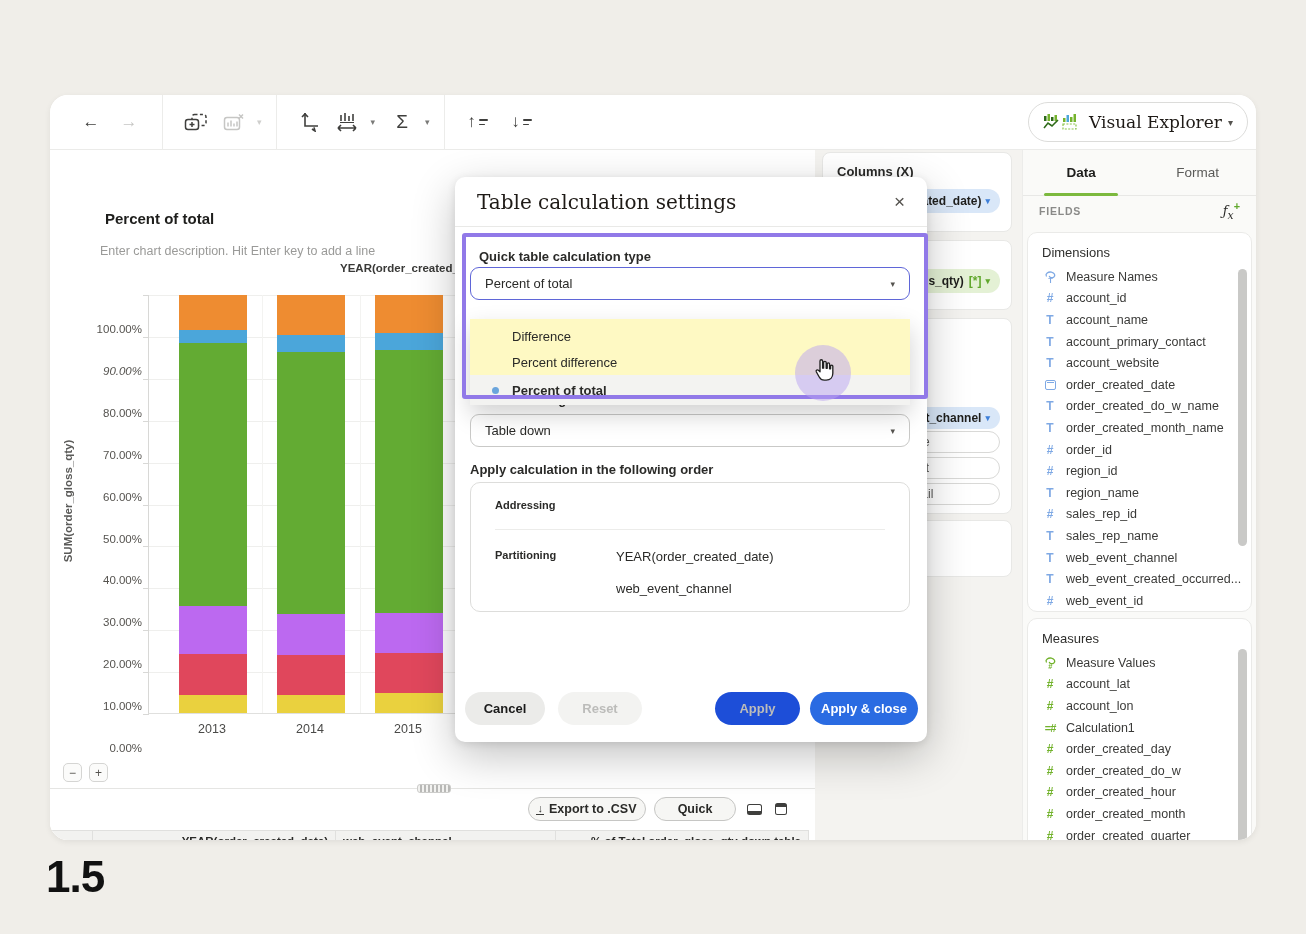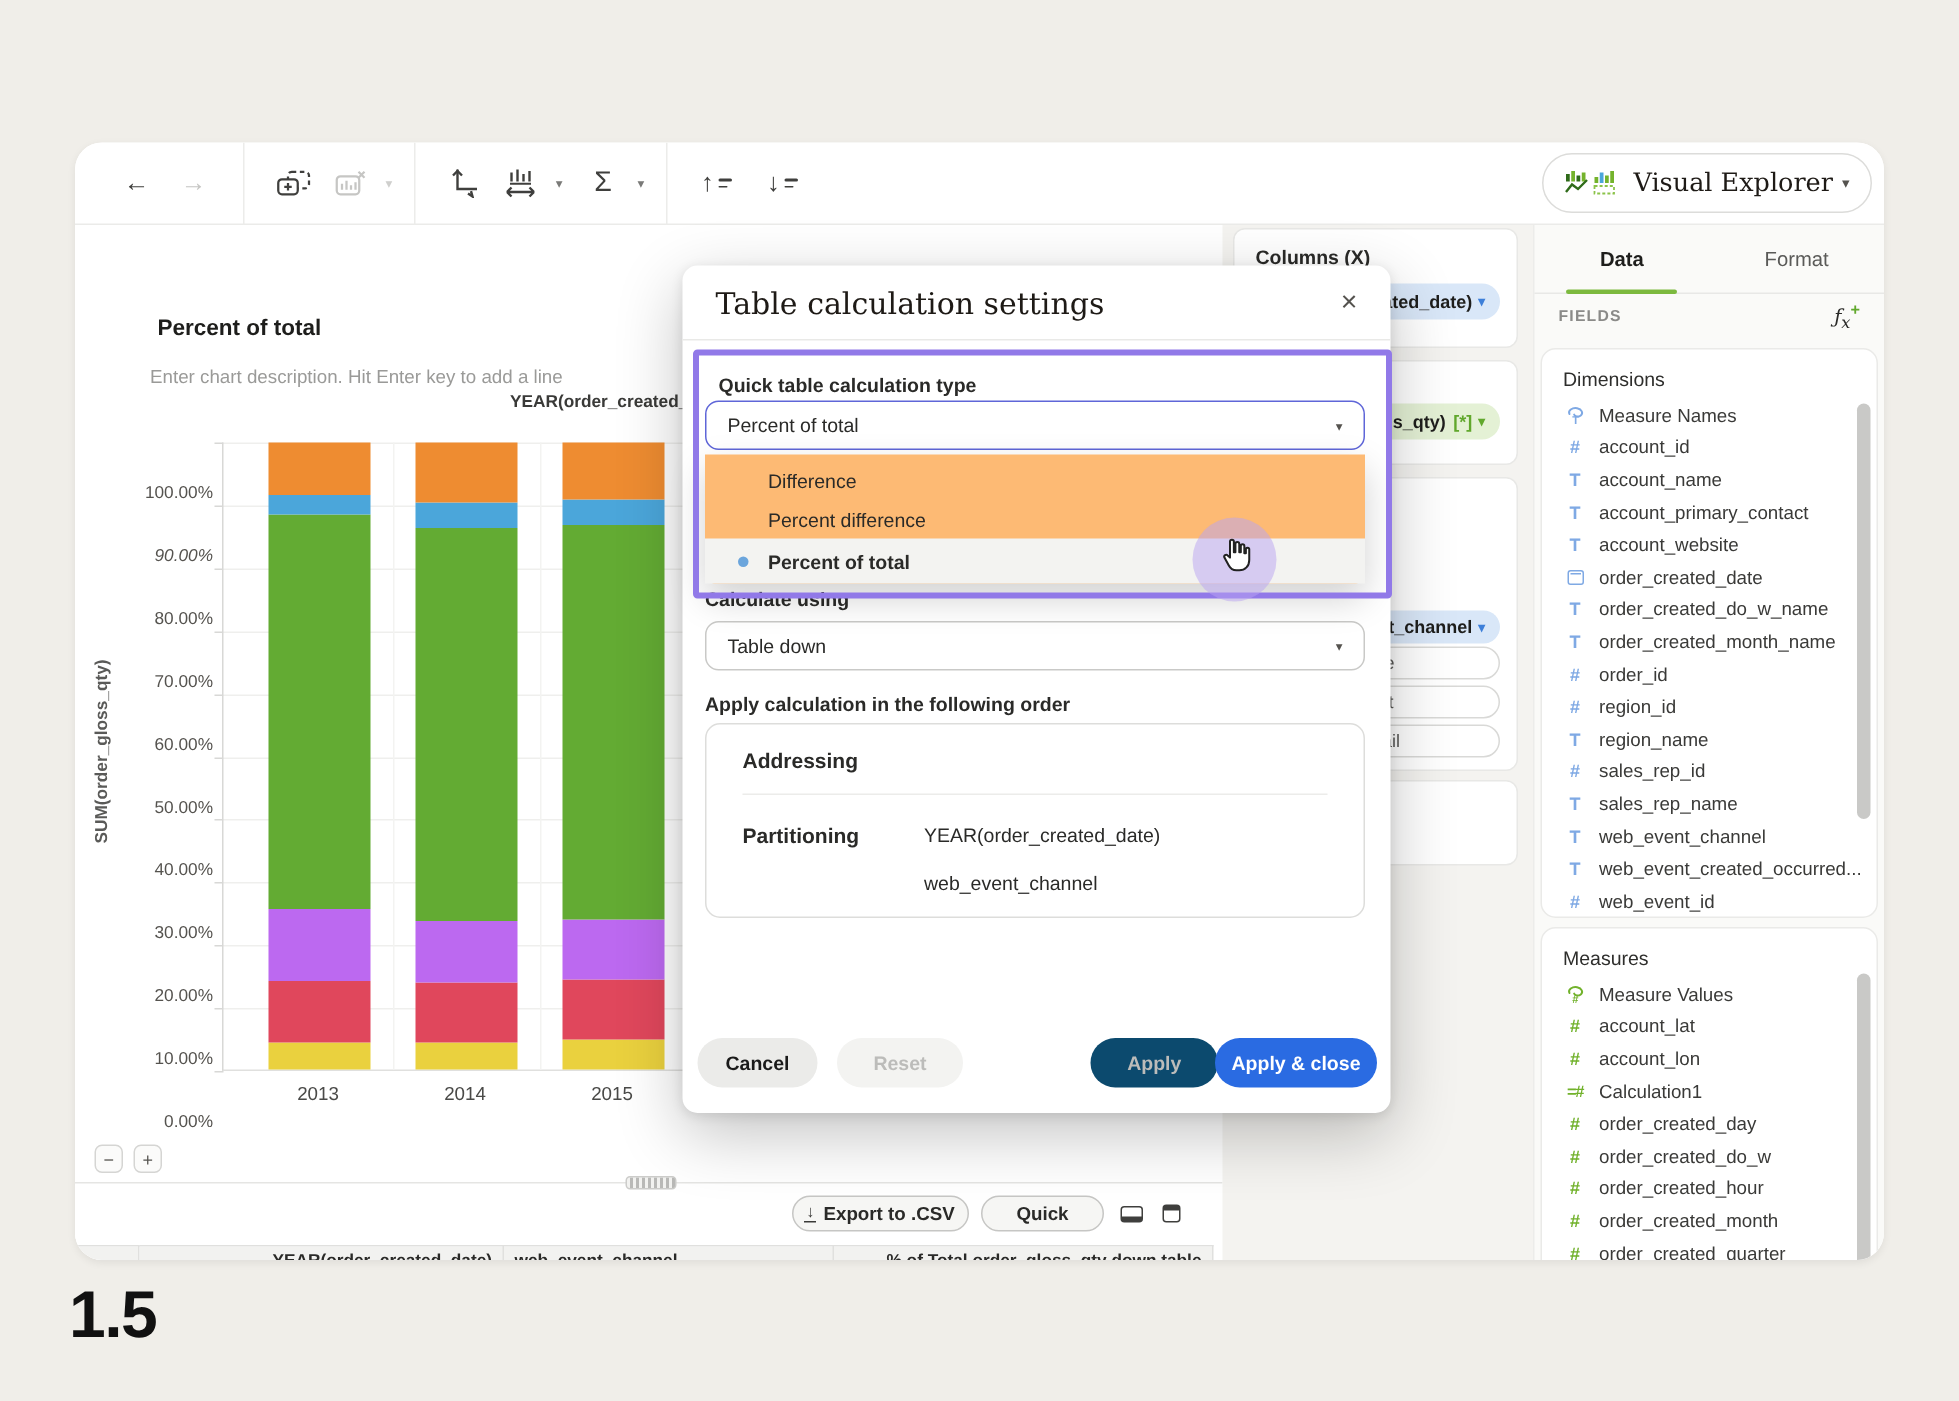--- a/index.html
+++ b/index.html
@@ -122,38 +122,38 @@
     border-radius:10px; box-shadow:0 14px 44px rgba(0,0,0,.24), 0 2px 8px rgba(0,0,0,.10); z-index:50; }
   .modal-head { height:50px; border-bottom:1px solid #E9E9E7; display:flex; align-items:center; padding:0 22px; }
   .modal-title { font-family:"DejaVu Serif", serif; font-size:20px; color:#1E1A16; flex:1; }
   .modal-close { font-size:19px; color:#55534F; cursor:pointer; }
   .m-label { position:absolute; font-size:13px; font-weight:bold; color:#2A2A28; }
   .m-select { position:absolute; left:15px; width:440px; height:33px; border-radius:9px; background:#fff;
     display:flex; align-items:center; padding:0 14px; font-size:13px; color:#2A2A28; cursor:pointer; }
   .sel-accent { border:1.5px solid #5F66D8; }
   .sel-plain { border:1px solid #C9C9C7; }
   .m-select .caret { margin-left:auto; color:#55534F; }
-  .dropdown { position:absolute; left:15px; top:126px; width:440px; background:#fdba74; border-radius:0 0 6px 6px;
+  .dropdown { position:absolute; left:15px; top:142px; width:440px; background:#fef9c3; border-radius:0 0 6px 6px;
     box-shadow:0 10px 24px rgba(0,0,0,.18); padding-top:4px; z-index:5;text-align:right; }
   .dd-opt { height:26px; display:flex; align-items:center; padding-left:42px; font-size:13px; color:#2A2A28;
     position:relative; cursor:pointer; }
   .dd-opt.sel { height:30px; background:#F3F3F1; font-weight:bold; }
   .dd-opt.sel::before { content:''; position:absolute; left:22px; width:7px; height:7px; border-radius:50%; background:#6BA5DC; }
   .order-box { position:absolute; left:15px; top:305px; width:440px; height:130px; border:1px solid #DDDDDB; border-radius:10px; }
-  .ob-row-label { position:absolute; left:24px; font-size:14px; font-weight:bold; color:#2A2A28; }
+  .ob-row-label { position:absolute; left:24px; font-size:11px; font-weight:bold; color:#2A2A28; }
   .ob-div { position:absolute; left:24px; right:24px; top:46px; border-top:1px solid #ECECEA; }
   .part-field { position:absolute; left:145px; font-size:13px; color:#2A2A28; }
   .note-box { position:absolute; left:15px; top:445px; width:440px; height:34px; background:#F1F1EF;
     border:1px solid #E6E6E4; border-radius:9px; display:flex; align-items:center; padding:0 14px;
     font-size:13px; color:#2A2A28; }
   .m-btn { position:absolute; top:515px; height:33px; border-radius:17px; display:flex; align-items:center;
     justify-content:center; font-size:13px; font-weight:bold; cursor:pointer; }
   .b-cancel { left:10px; width:80px; background:#EBEBE9; color:#1A1A1A; }
   .b-reset { left:103px; width:84px; background:#F3F3F1; color:#BCBCBA; }
-  .b-apply { left:272px; width:85px; background:#0c4a6e; color:#BCBCBA; }
+  .b-apply { left:260px; width:85px; background:#1d4ed8; color:#BCBCBA; }
   .b-applyclose { left:355px; width:108px; background:#2A6BE2; color:#fff; }
 
   .purple-box { position:absolute; left:462px; top:233px; width:466px; height:166px;
     border:4px solid #9179E8; border-radius:3px; z-index:60; pointer-events:none; }
   .cursor-halo { position:absolute; left:795px; top:345px; width:56px; height:56px; border-radius:50%;
     background:rgba(185,163,241,.5); z-index:70; pointer-events:none; }
   .cursor-hand { position:absolute; left:811px; top:356px; z-index:71; pointer-events:none; }
 
   .caption { position:absolute; left:46px; top:852px; font-size:44px; font-weight:bold; color:#111; letter-spacing:-1px; }
 </style>

